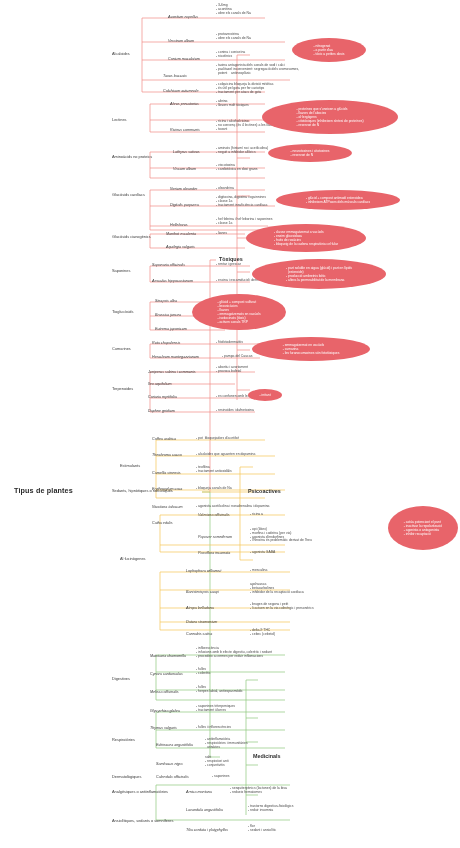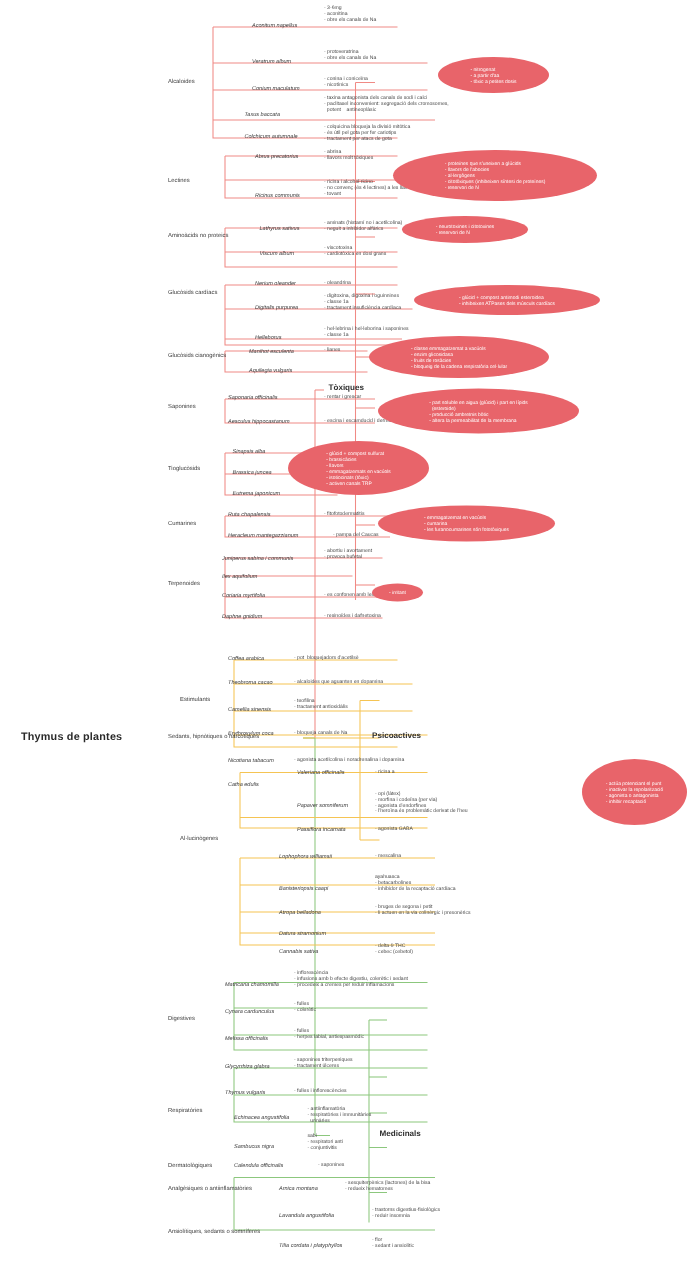--- a/index.html
+++ b/index.html
@@ -157,21 +157,21 @@
 
     <path d="M156 712 L156 748 L285 748" stroke="#8cc77d"></path>
     <path d="M156 712 L285 712" stroke="#8cc77d"></path>
     <path d="M156 730 L285 730" stroke="#8cc77d"></path>
 
     <path d="M156 785 L156 820 L290 820" stroke="#8cc77d"></path>
     <path d="M156 785 L290 785" stroke="#8cc77d"></path>
   </g>
 </svg>
 
-<div class="node root" style="left:14px; top:487px;">Thymus de plantes</div>
+<div class="node root" style="left:14px; top:487px;">Tipus de plantes</div>
 
 <div class="node branch" style="left:219px; top:256px;">Tòxiques</div>
 <div class="node branch" style="left:248px; top:488px;">Psicoactives</div>
 <div class="node branch" style="left:253px; top:753px;">Medicinals</div>
 
 <div class="node cat" style="left:112px; top:52px;">Alcaloides</div>
 <div class="node cat" style="left:112px; top:118px;">Lectines</div>
 <div class="node cat" style="left:112px; top:155px;">Aminoàcids no proteics</div>
 <div class="node cat" style="left:112px; top:193px;">Glucòsids cardíacs</div>
 <div class="node cat" style="left:112px; top:235px;">Glucòsids cianogènics</div>

